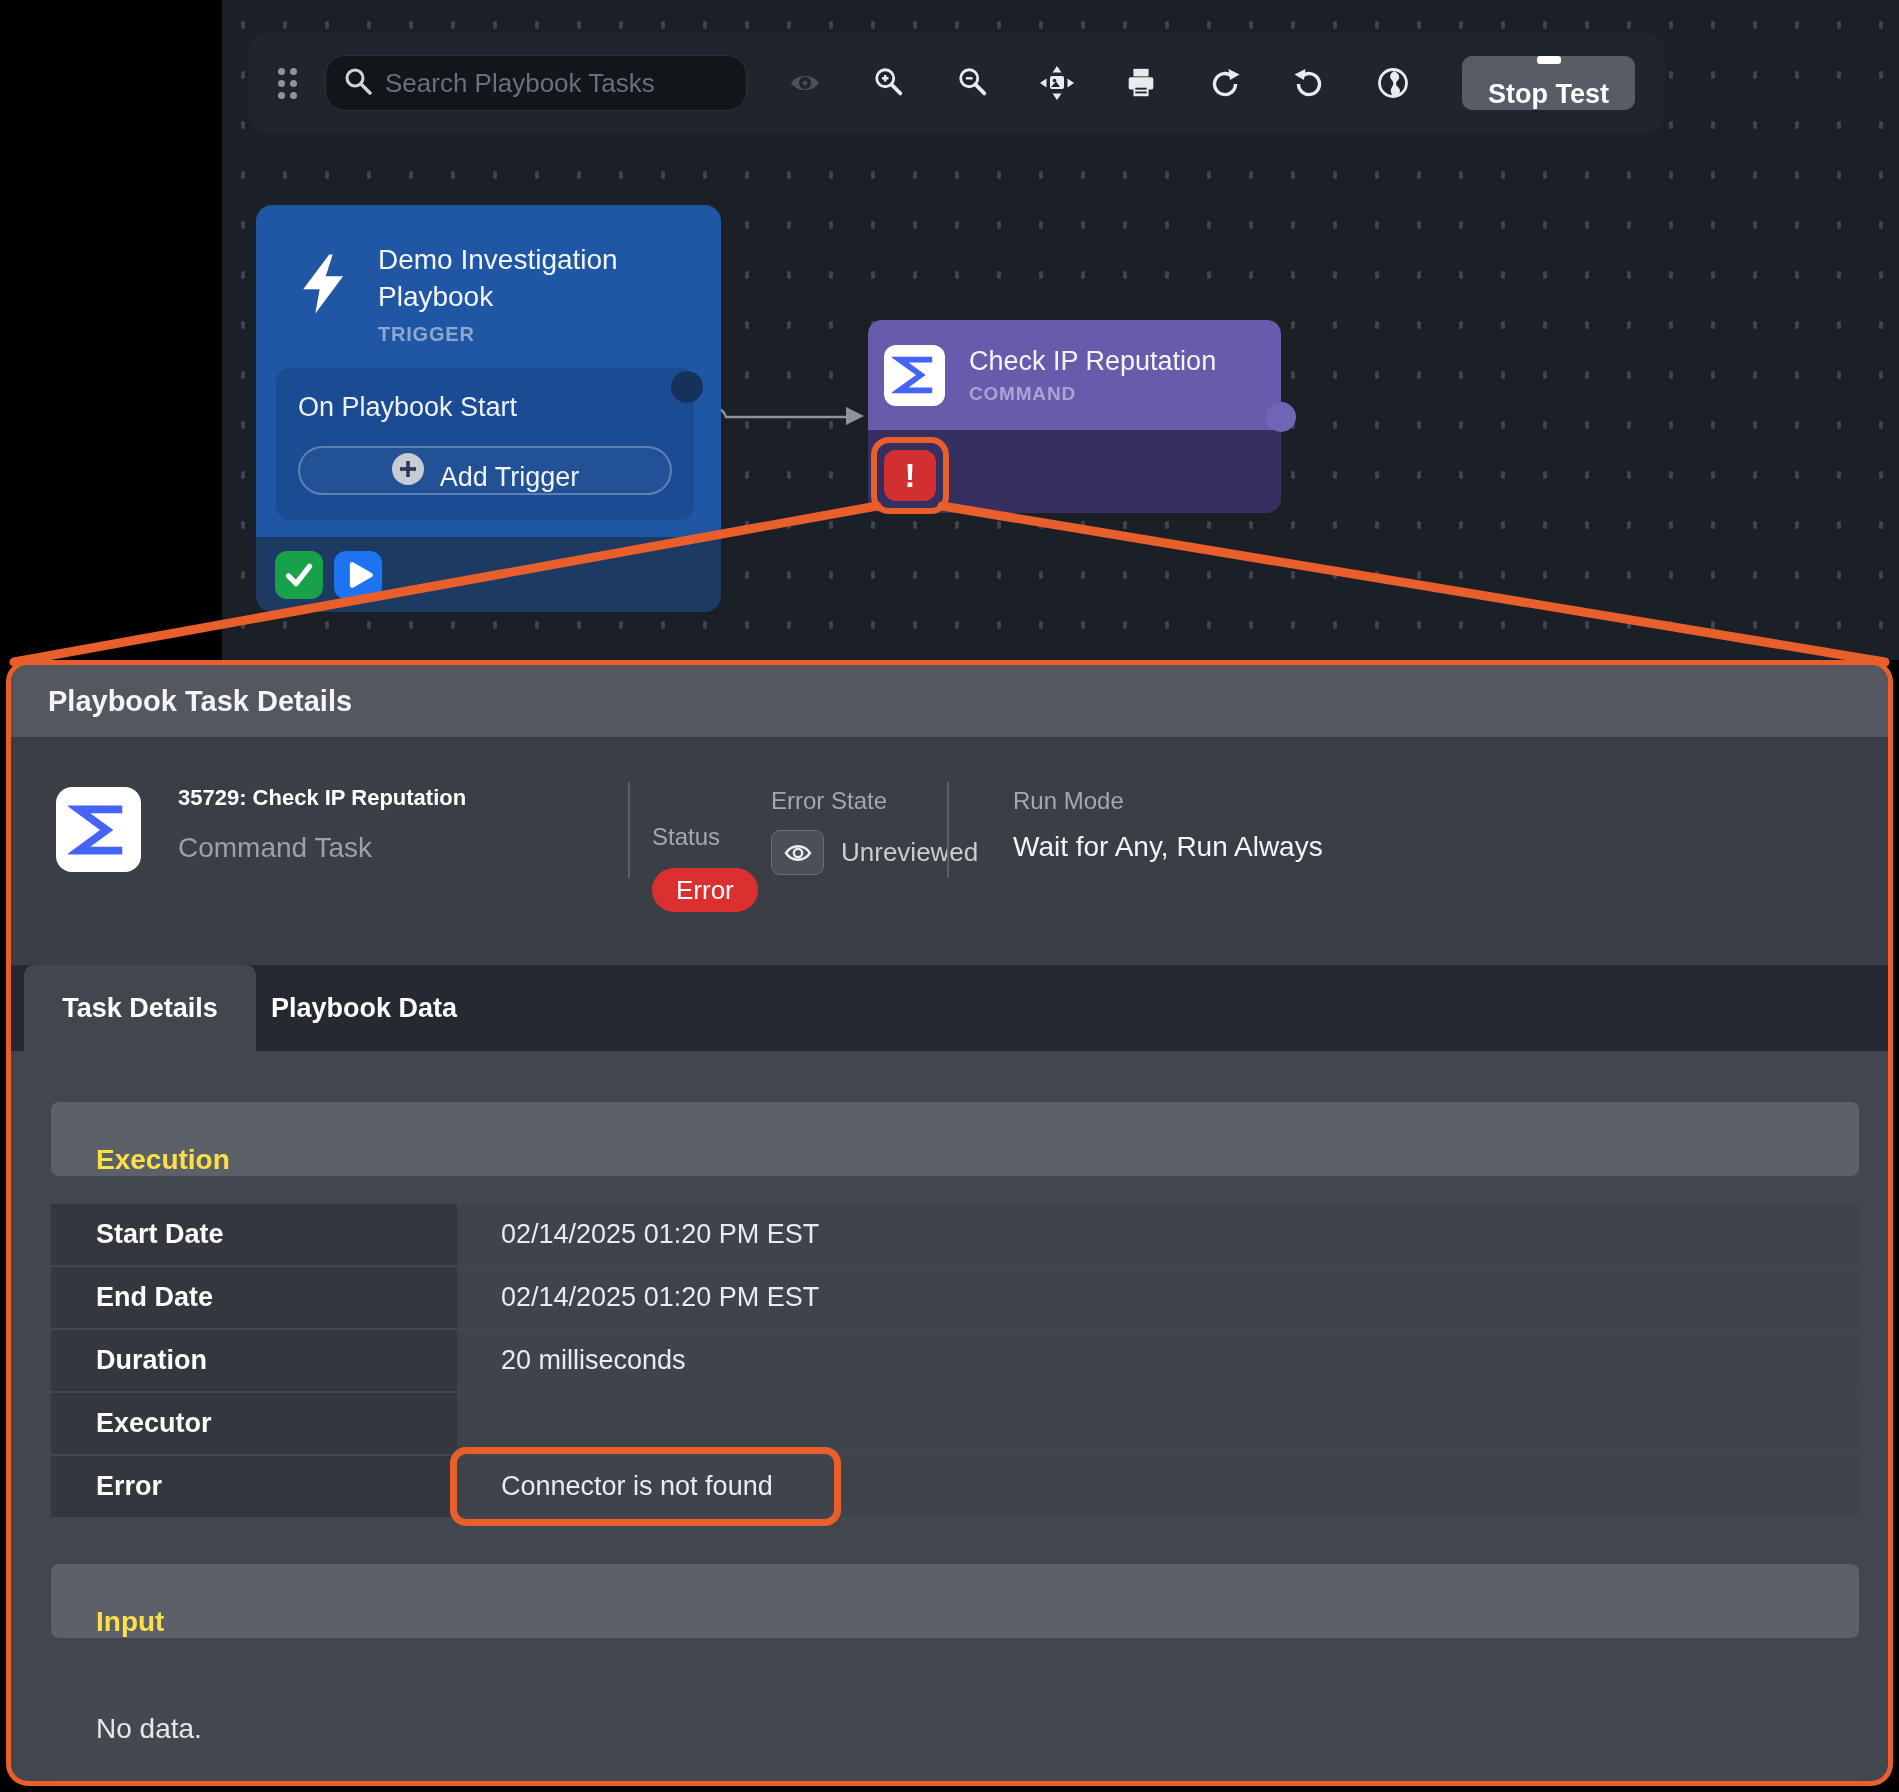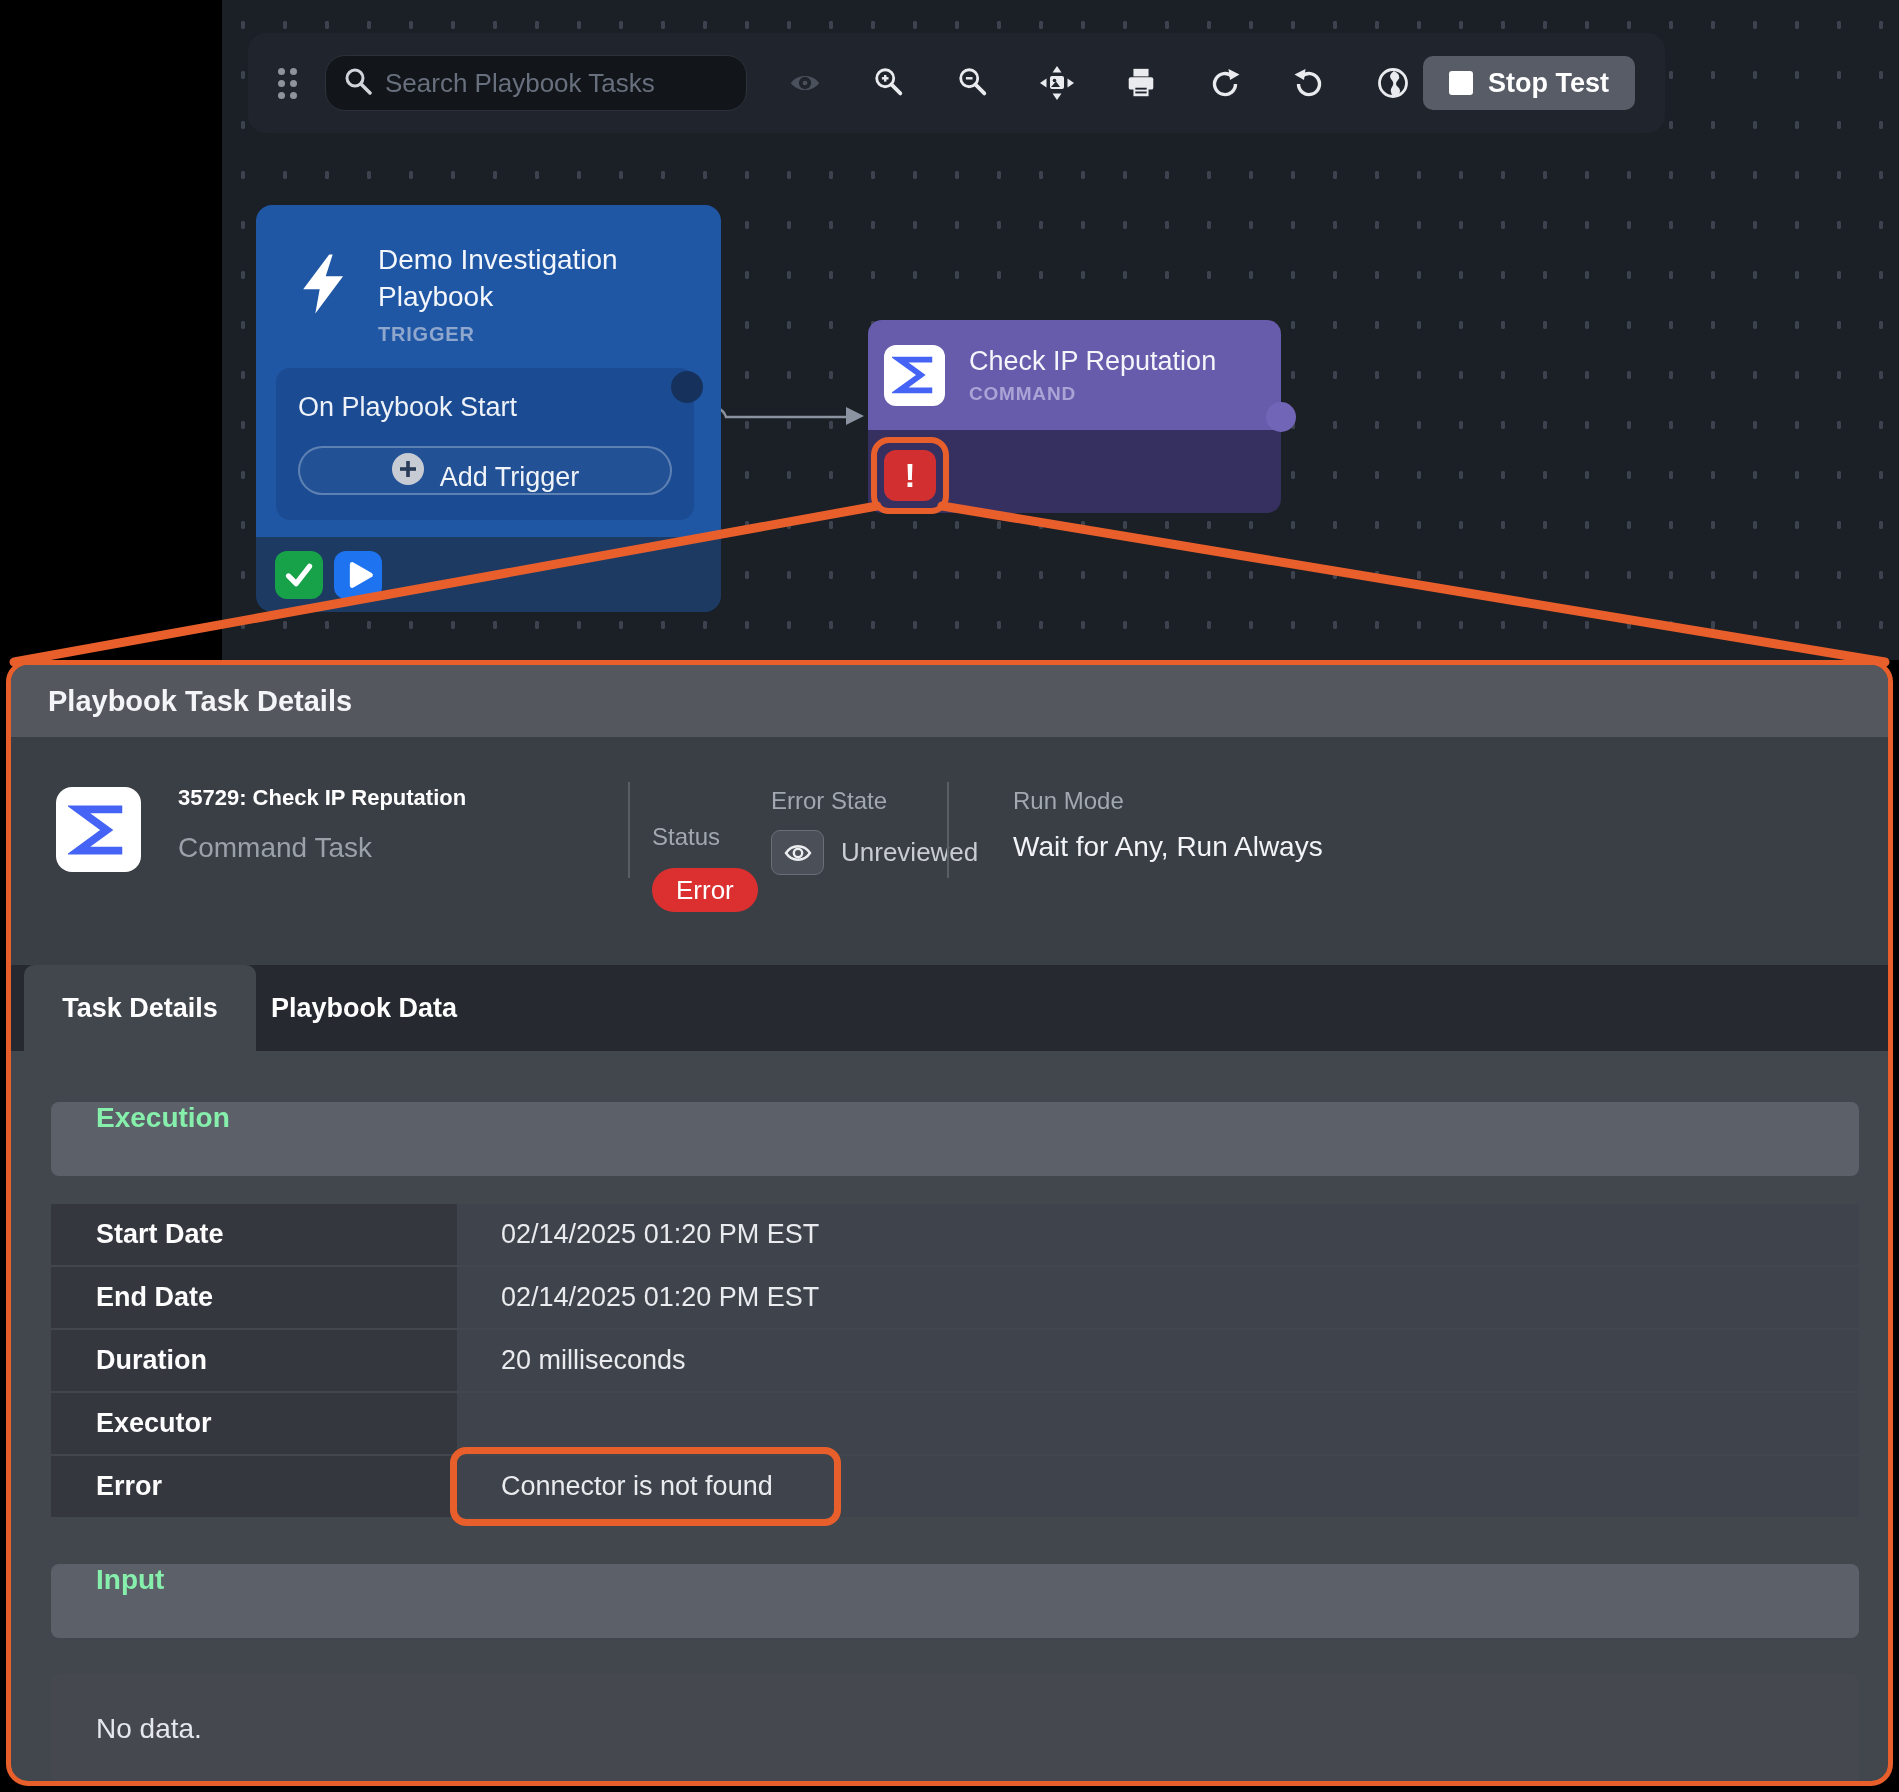--- a/index.html
+++ b/index.html
@@ -17,21 +17,21 @@
     background:#20242c; border-radius:18px; display:flex; align-items:center; padding:0 30px; z-index:12; }
   .drag-dots { display:grid; grid-template-columns:repeat(2,7px); grid-auto-rows:7px; gap:5px; margin-right:28px; }
   .drag-dots i { width:7px; height:7px; border-radius:50%; background:#8e939c; }
   .searchbox { width:422px; height:56px; background:#121519; border:1px solid #2c313b; border-radius:20px;
     display:flex; align-items:center; padding:0 18px; gap:13px; }
   .searchbox input { flex:1; background:transparent; border:none; outline:none; color:#dfe3ea; font-size:26px; font-family:"Liberation Sans",sans-serif; }
   .searchbox input::placeholder { color:#68707e; }
   .tbtn { width:52px; height:52px; display:flex; align-items:center; justify-content:center; margin-left:32px; }
   .tbtn svg { display:block; }
   .stop-btn { margin-left:auto; height:54px; padding:0 26px; background:#575c66; border-radius:10px;
-    display:flex; align-items:center; gap:15px; color:#fff; font-size:27px; font-weight:600; }
+    display:flex; align-items:center; gap:15px; color:#fff; font-size:27px; font-weight:600;flex-direction:column; }
   .stop-sq { width:24px; height:24px; background:#fff; border-radius:3px; }
 
   
   .node-trigger { position:absolute; left:256px; top:205px; width:465px; height:407px; border-radius:16px;
     overflow:hidden; z-index:10; }
   .nt-main { height:332px; background:#1f57a5; position:relative; }
   .nt-head { display:flex; padding:36px 0 0 42px; gap:28px; }
   .nt-bolt { width:52px; padding-top:10px; }
   .nt-title { color:#f3f6fb; font-size:28px; line-height:37px; font-weight:500; width:300px; }
   .nt-type { color:#8fa6cd; font-size:20px; font-weight:700; letter-spacing:0.8px; margin-top:8px; }
@@ -82,22 +82,22 @@
   .estate-val { color:#c9ccd1; font-size:26px; }
   .col-runmode { position:absolute; left:1002px; top:50px; }
   .runmode-val { color:#f2f4f7; font-size:28px; margin-top:16px; }
 
   .tabs { height:86px; background:#26292f; display:flex; padding-left:13px; }
   .tab { display:flex; align-items:center; justify-content:center; font-size:27px; font-weight:700; color:#fff; }
   .tab.active { width:232px; background:#42464d; border-radius:10px 10px 0 0; }
   .tab.inactive { width:216px; }
 
   .content { padding:0 29px 0 40px; }
-  .sec-bar { margin-top:51px; height:74px; background:#5c6068; border-radius:8px; display:flex; align-items:flex-start;
-    color:#86efac; font-size:28px; font-weight:700; padding-left:45px; }
+  .sec-bar { margin-top:51px; height:74px; background:#5c6068; border-radius:8px; display:flex; align-items:flex-end;
+    color:#fde047; font-size:28px; font-weight:700; padding-left:45px; }
   .rows { margin-top:28px; }
   .row { display:flex; height:61px; margin-bottom:2px; position:relative; }
   .row-label { width:406px; background:#34373e; display:flex; align-items:center; padding-left:45px;
     color:#fdfdfe; font-size:27px; font-weight:700; }
   .row-value { flex:1; background:#3f434b; display:flex; align-items:center; padding-left:44px;
     color:#e9ebee; font-size:27px; }
   .val-ring { position:absolute; left:399px; top:-9px; width:391px; height:79px; border:7px solid #e95f2b; border-radius:16px; z-index:5; }
   .bar-input { margin-top:47px; }
   .nodata { margin-top:36px; height:110px; background:#45484f; border-radius:8px; display:flex; align-items:center;
     padding-left:45px; color:#e4e7eb; font-size:28px; }

